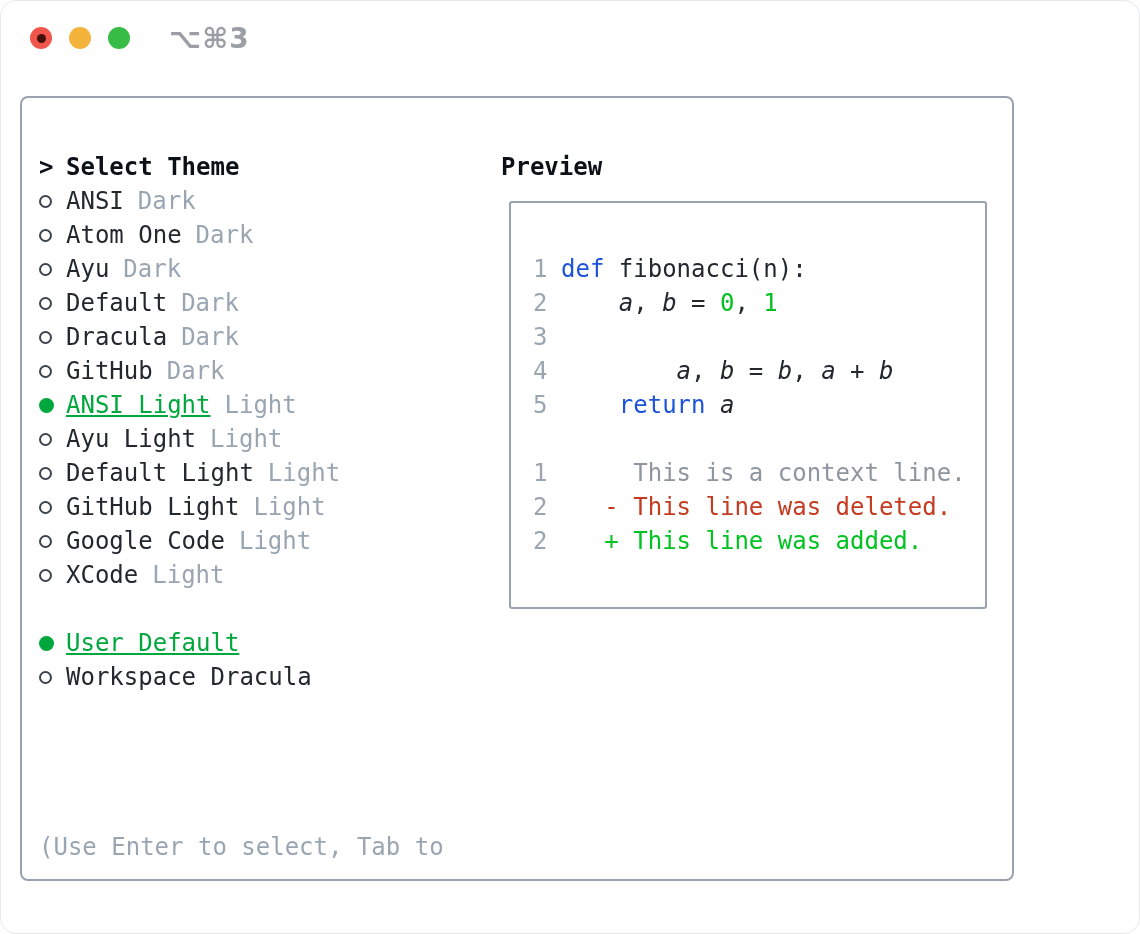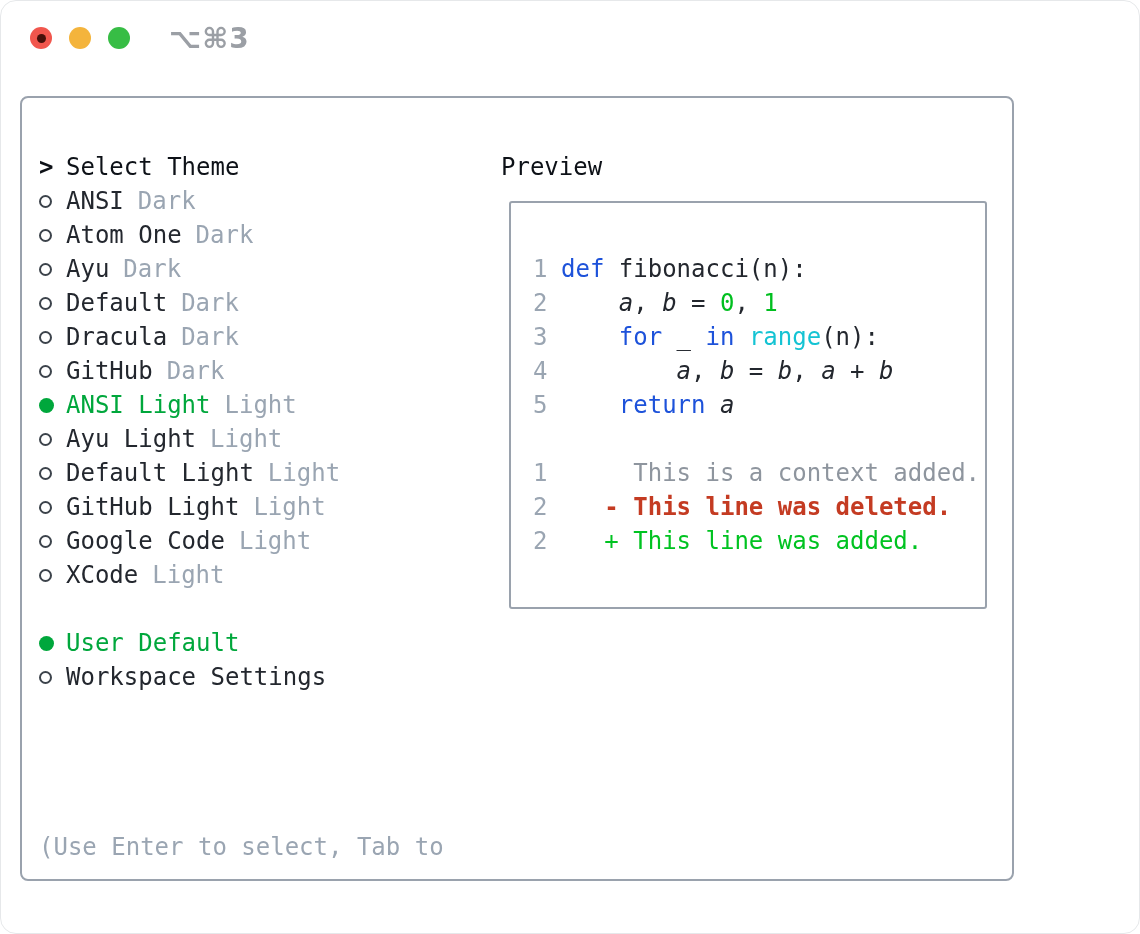--- a/index.html
+++ b/index.html
@@ -21,23 +21,23 @@
   
   .panel{
     position:absolute;left:19px;top:95px;width:994px;height:785px;
     border:2px solid var(--border);border-radius:8px;background:#fff;box-sizing:border-box;
   }
   .row{height:34px;display:flex;align-items:center;font-size:24px;line-height:34px;white-space:pre;}
   .marker{width:27px;flex:none;display:flex;align-items:center;}
   .dot{width:13px;height:13px;border:2px solid var(--circle);border-radius:50%;box-sizing:border-box;}
   .dot.sel{width:15px;height:15px;border:none;background:var(--green-sel);}
   .prompt{font-weight:bold;color:var(--title);font-size:24px;}
-  .hdr{font-weight:normal;color:var(--title);}
+  .hdr{font-weight:bold;color:var(--title);}
   .row-name{color:var(--fg);}
-  .row-name.sel{color:var(--green-sel);}
+  .row-name.sel{color:var(--green-sel);text-decoration:underline;}
   .variant{color:var(--muted);margin-left:14px;}
   .theme-list-block{position:absolute;left:17px;top:52px;}
   .apply-block{position:absolute;left:17px;top:528px;}
   .apply-title{padding-left:27px;color:var(--title);}
   .help-block{position:absolute;left:17px;top:664px;color:var(--muted);font-size:24px;line-height:34px;white-space:pre;}
   
   .preview-title{position:absolute;left:479px;top:52px;text-align:center;}
   .preview-box{
     position:absolute;left:487px;top:103px;width:478px;height:408px;
     border:2px solid var(--border);border-radius:3px;background:#fff;box-sizing:border-box;
@@ -46,21 +46,21 @@
   .diff-block{position:absolute;left:22px;top:253px;}
   .cline{height:34px;display:flex;font-size:24px;line-height:34px;}
   .lineno{width:28px;flex:none;color:var(--muted);white-space:pre;}
   .ctext{white-space:pre;}
   .c-fg{color:var(--fg);}
   .c-kw{color:var(--kw);}
   .c-fn{color:var(--fn);}
   .c-num{color:var(--numc);}
   .c-var{color:var(--fg);font-style:italic;}
   .c-ctx{color:var(--ctx);}
-  .c-del{color:var(--del);font-weight:bold;}
+  .c-del{color:var(--del);}
   .c-add{color:var(--add);}
 </style>
 </head>
 <body>
 
 <div class="window" style="--fg: #23272e; --title: #0d1117; --muted: #9aa5b2; --ctx: #8e959e; --border: #9aa2ad; --circle: #3c434b; --green-sel: #00a73c; --add: #00c321; --numc: #00bf1f; --del: #c43b22; --kw: #1d52da; --fn: #14c3d3; --shortcut: #9b9fa5; --tl-red: #f1564d; --tl-red-dot: #47100a; --tl-yellow: #f4b43c; --tl-green: #37bd45;">
 
   <div class="titlebar">
     <span class="light red"></span>
     <span class="light yellow"></span>
@@ -87,21 +87,21 @@
           <div class="row"><span class="marker"><span class="dot"></span></span><span class="row-name">Default Light</span><span class="variant">Light</span></div>
           <div class="row"><span class="marker"><span class="dot"></span></span><span class="row-name">GitHub Light</span><span class="variant">Light</span></div>
           <div class="row"><span class="marker"><span class="dot"></span></span><span class="row-name">Google Code</span><span class="variant">Light</span></div>
           <div class="row"><span class="marker"><span class="dot"></span></span><span class="row-name">XCode</span><span class="variant">Light</span></div>
         </div>
     </div>
 
     <div class="apply-block">
       <div id="apply-items">
           <div class="row"><span class="marker"><span class="dot sel"></span></span><span class="row-name sel">User Default</span></div>
-          <div class="row"><span class="marker"><span class="dot"></span></span><span class="row-name">Workspace Settings</span></div>
+          <div class="row"><span class="marker"><span class="dot"></span></span><span class="row-name">Workspace Dracula</span></div>
         </div>
     </div>
 
     <div class="help-block">
       <div>(Use Enter to select, Tab to</div>
       <div>change focus)</div>
     </div>
 
     <div class="row preview-title">
       <span class="hdr">Preview</span>
@@ -112,35 +112,34 @@
           <div class="cline">
             <span class="lineno">1</span>
             <span class="ctext"><span class="c-kw">def</span><span class="c-fg"> fibonacci(n):</span></span>
           </div>
           <div class="cline">
             <span class="lineno">2</span>
             <span class="ctext"><span class="c-fg">    </span><span class="c-var">a</span><span class="c-fg">, </span><span class="c-var">b</span><span class="c-fg"> = </span><span class="c-num">0</span><span class="c-fg">, </span><span class="c-num">1</span></span>
           </div>
           <div class="cline">
             <span class="lineno">3</span>
-            <span class="ctext"><span class="c-fg">    </span><span class="c-kw">for</span><span class="c-fg"> _ </span><span class="c-kw">in</span><span class="c-fg"> </span><span class="c-fn">range</span><span class="c-fg">(n):</span></span>
           </div>
           <div class="cline">
             <span class="lineno">4</span>
             <span class="ctext"><span class="c-fg">        </span><span class="c-var">a</span><span class="c-fg">, </span><span class="c-var">b</span><span class="c-fg"> = </span><span class="c-var">b</span><span class="c-fg">, </span><span class="c-var">a</span><span class="c-fg"> + </span><span class="c-var">b</span></span>
           </div>
           <div class="cline">
             <span class="lineno">5</span>
             <span class="ctext"><span class="c-fg">    </span><span class="c-kw">return</span><span class="c-fg"> </span><span class="c-var">a</span></span>
           </div>
         </div>
       <div id="diff-block" class="diff-block">
           <div class="cline">
             <span class="lineno">1</span>
-            <span class="ctext"><span class="c-ctx">     This is a context added.</span></span>
+            <span class="ctext"><span class="c-ctx">     This is a context line.</span></span>
           </div>
           <div class="cline">
             <span class="lineno">2</span>
             <span class="ctext"><span class="c-fg">   </span><span class="c-del">- This line was deleted.</span></span>
           </div>
           <div class="cline">
             <span class="lineno">2</span>
             <span class="ctext"><span class="c-fg">   </span><span class="c-add">+ This line was added.</span></span>
           </div>
         </div>

